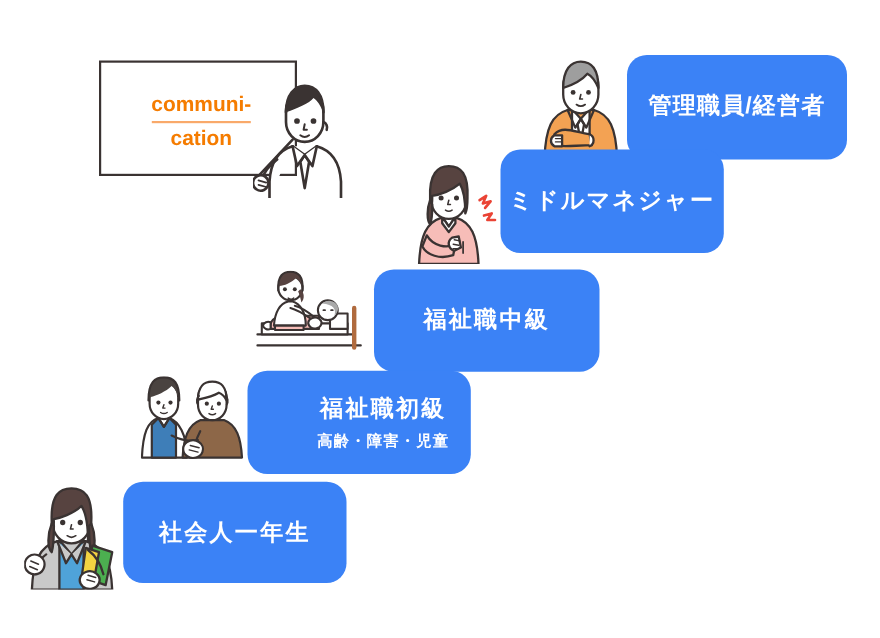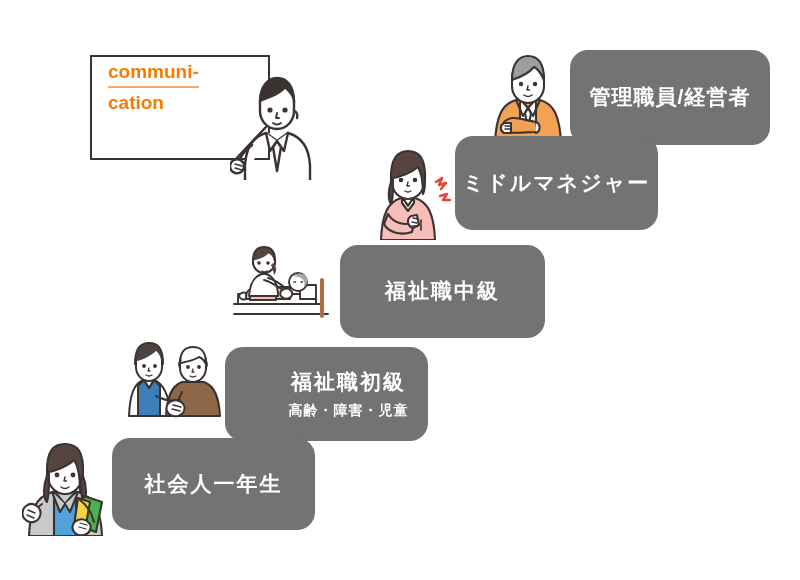--- a/index.html
+++ b/index.html
@@ -16,21 +16,21 @@
   }
   #stage {
     position: relative;
     width: 800px;
     height: 580px;
   }
 
   
   .step-box {
     position: absolute;
-    background: #737373;
+    background: #3b82f6;
     border-radius: 18px;
     display: flex;
     flex-direction: column;
     align-items: center;
     justify-content: center;
     box-sizing: border-box;
     text-align: center;
   }
   .step-title {
     color: #ffffff;
@@ -45,21 +45,21 @@
     letter-spacing: 1px;
     line-height: 1.3;
     white-space: nowrap;
     margin-top: 5px;
   }
 
   
   #box-5 { left: 570px; top: 50px;  width: 200px; height: 95px; }
   #box-4 { left: 455px; top: 136px; width: 203px; height: 94px; }
   #box-3 { left: 340px; top: 245px; width: 205px; height: 93px; }
-  #box-2 { left: 225px; top: 347px; width: 203px; height: 94px; padding-left: 44px; }
+  #box-2 { left: 225px; top: 337px; width: 203px; height: 94px; padding-left: 44px; }
   #box-1 { left: 112px; top: 438px; width: 203px; height: 92px; }
 
   #box-5 .step-title { font-size: 21px; }
   #box-4 .step-title { font-size: 21px; letter-spacing: 2px; }
   #box-3 .step-title { font-size: 21px; letter-spacing: 2px; }
   #box-2 .step-title { font-size: 21px; letter-spacing: 2px; }
   #box-2 .step-sub   { font-size: 14px; letter-spacing: 1px; }
   #box-1 .step-title { font-size: 21px; letter-spacing: 2px; font-family: Liberation Serif, serif; }
 
   
@@ -86,26 +86,27 @@
     top: 0px;
     width: 180px;
     height: 105px;
     border: 2.5px solid #3a3332;
     background: #ffffff;
     box-sizing: border-box;
   }
   #whiteboard-text {
     position: absolute;
     left: 18px;
-    top: 2px;
+    top: 26px;
     width: 150px;
     color: #F57C00;
     font-size: 19px;
     font-weight: bold;
     line-height: 1.55;
+    text-align: center;
   }
   #whiteboard-text .line-1 {
     display: inline-block;
     border-bottom: 2px solid #F9A96A;
   }
   #fig-teacher {
     position: absolute;
     left: 140px;
     top: 10px;
     width: 95px;

